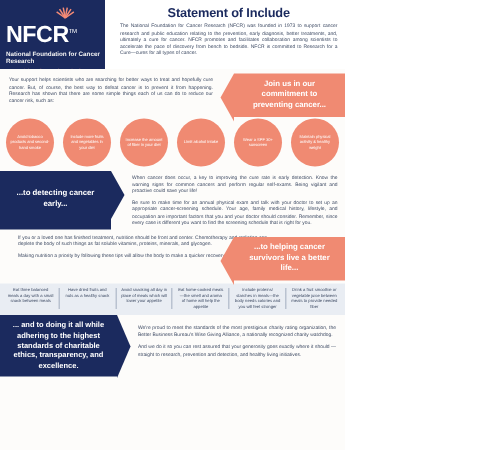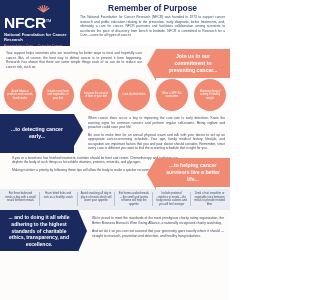--- a/index.html
+++ b/index.html
@@ -269,21 +269,21 @@
       </div>
       <div class="logo-word">
         <span>NFCR</span><span class="logo-tm">TM</span>
       </div>
       <div class="logo-sub">National Foundation for Cancer Research</div>
       <div class="logo-tag">Research for a Cure — Cures for Cancer</div>
 
     </div>
 
     <div class="header-text">
-      <div class="soa-title">Remember of Purpose</div>
+      <div class="soa-title">Statement of Include</div>
       <div class="soa-body">The National Foundation for Cancer Research (NFCR) was founded in 1973 to support cancer research and public education relating to the prevention, early diagnosis, better treatments, and, ultimately a cure for cancer. NFCR promotes and facilitates collaboration among scientists to accelerate the pace of discovery from bench to bedside. NFCR is committed to Research for a Cure—cures for all types of cancer.</div>
     </div>
   </div>
 
   <div class="sec right-banner">
     <div class="copy">
       <p>Your support helps scientists who are searching for better ways to treat and hopefully cure cancer. But, of course, the best way to defeat cancer is to prevent it from happening. Research has shown that there are some simple things each of us can do to reduce our cancer risk, such as:</p>
     </div>
     <div class="banner banner-right">
       <span>Join us in our commitment to preventing cancer...</span>

